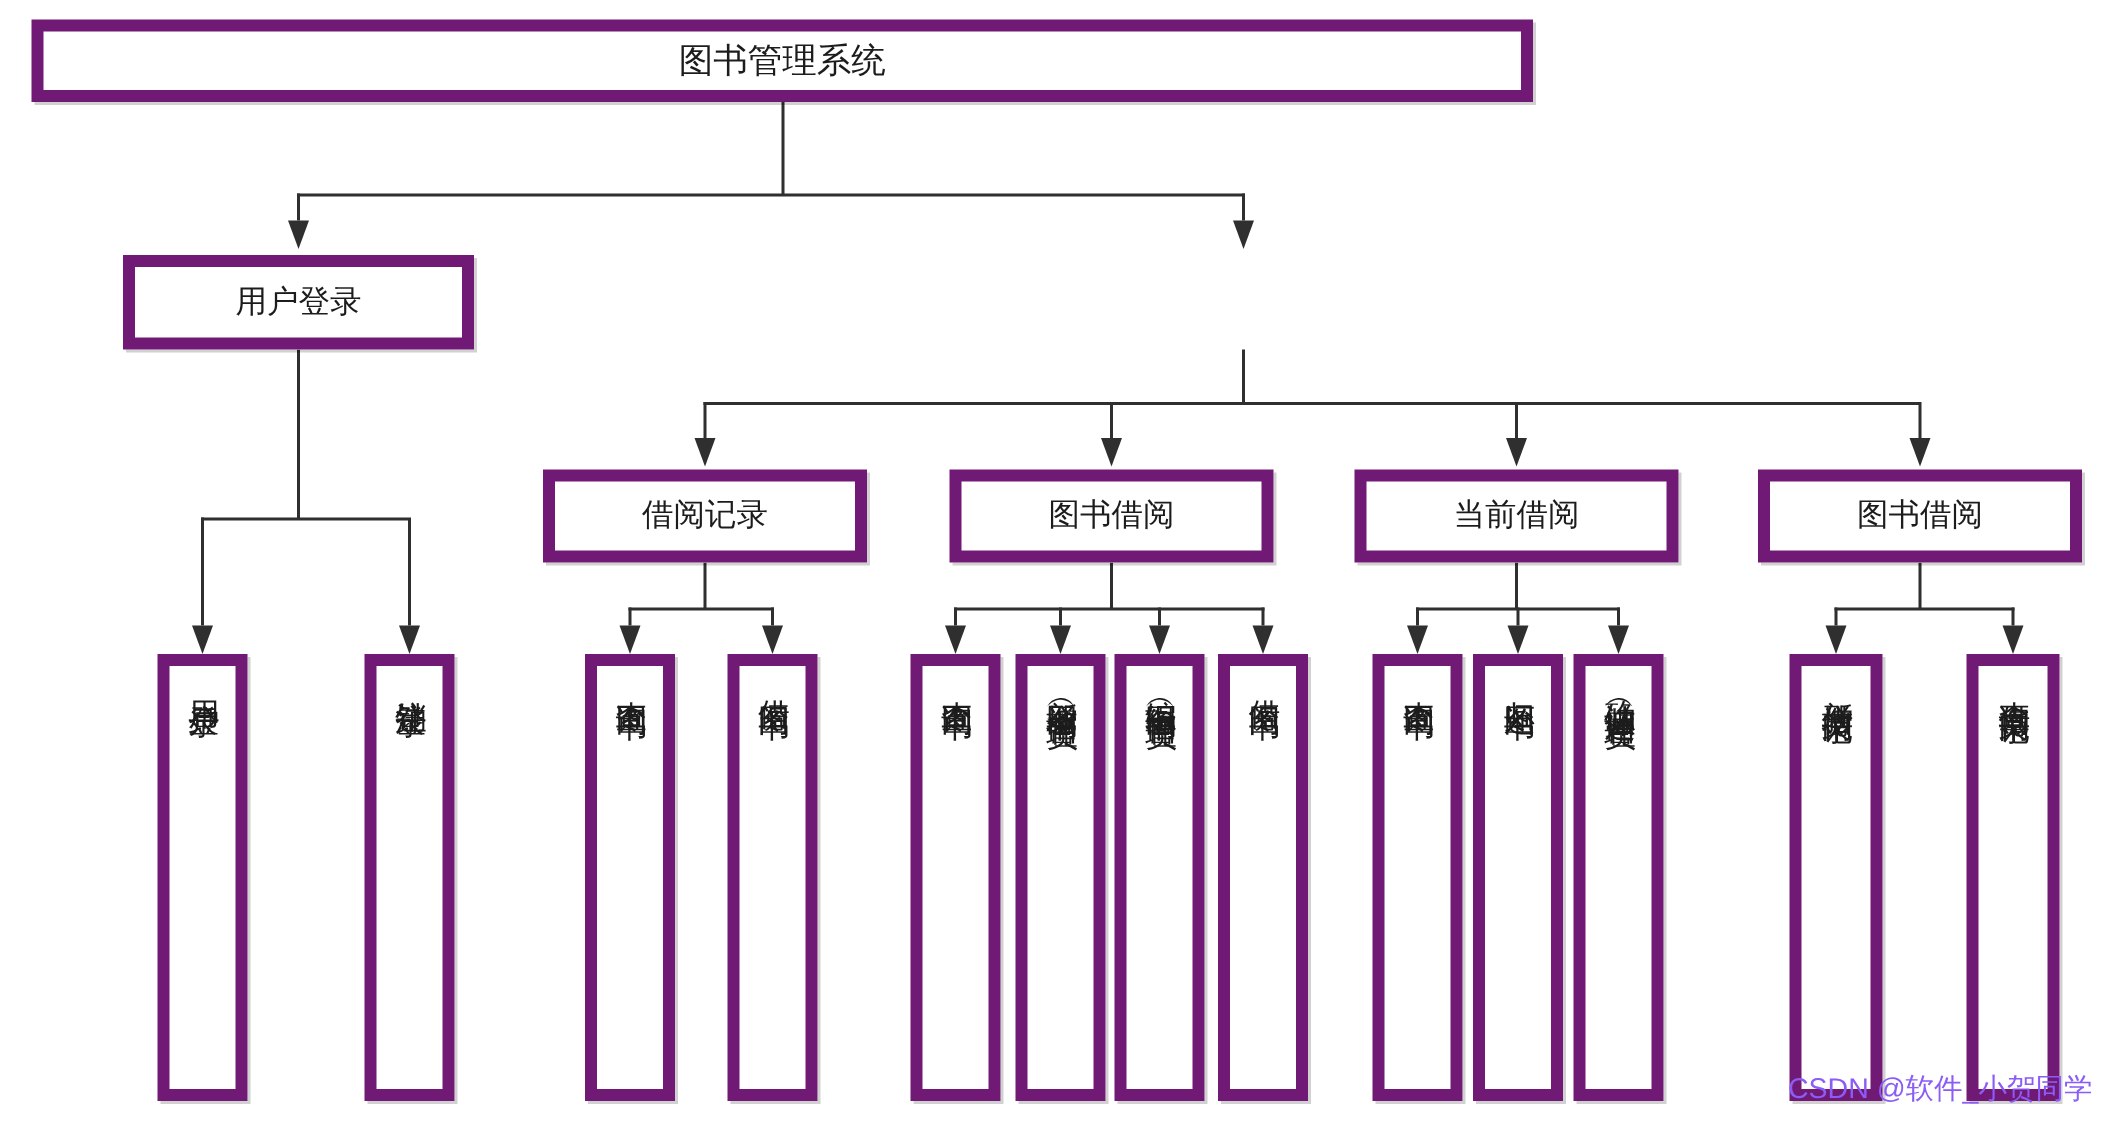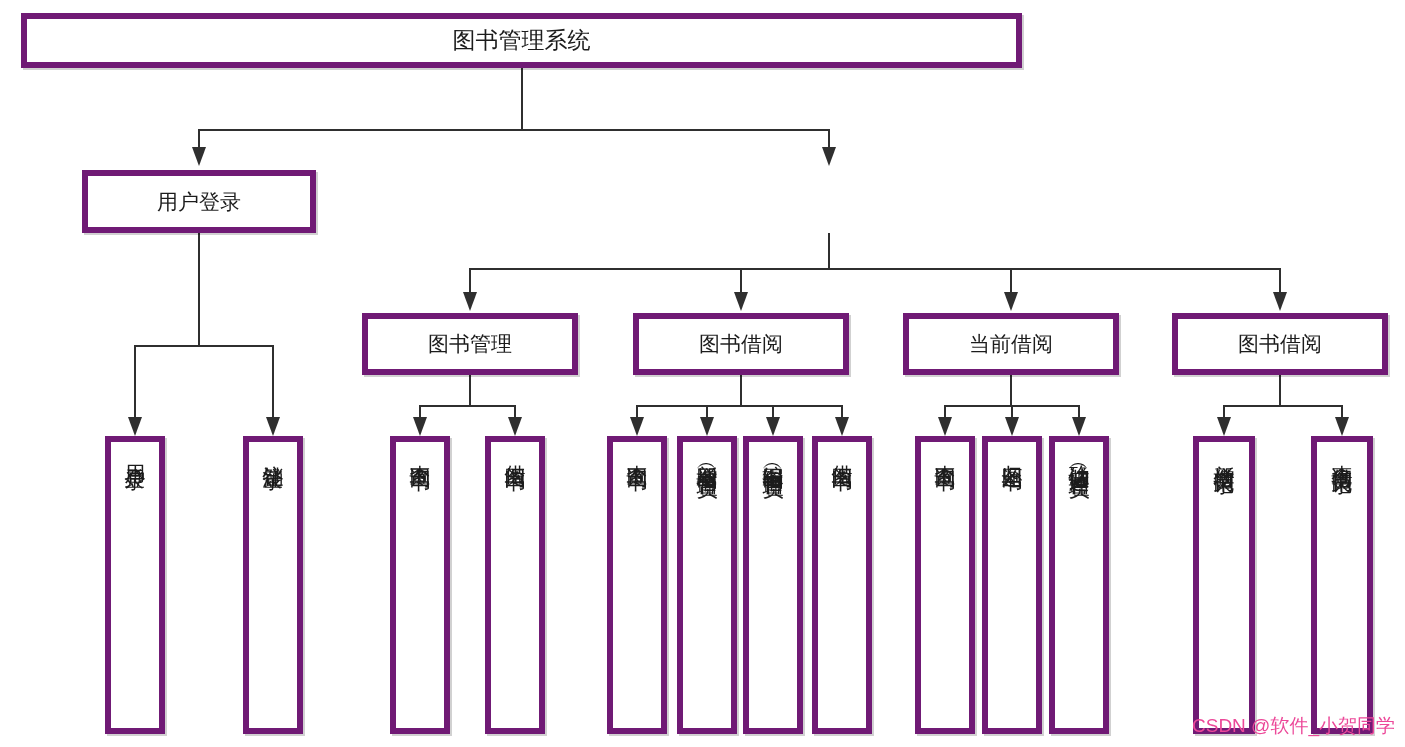--- a/index.html
+++ b/index.html
@@ -18,21 +18,21 @@
     height: 747px;
     background: #ffffff;
     overflow: hidden;
   }
 
   
   .node {
     position: absolute;
     box-sizing: border-box;
     background: #ffffff;
-    border: 6px solid #701a75;
+    border: 8px solid #701a75;
     box-shadow: 2px 2px 0 0 rgba(0,0,0,0.18);
     display: flex;
     align-items: center;
     justify-content: center;
     color: #1c1c1c;
   }
   .node .label {
     display: block;
     text-align: center;
     line-height: 1.22;
@@ -76,21 +76,21 @@
     height: 0;
     border-left: 7px solid transparent;
     border-right: 7px solid transparent;
     border-top: 19px solid #2f2f2f;
   }
 
   
   .watermark {
     position: absolute;
     font-size: 19px;
-    color: #ec4899;
+    color: #8b5cf6;
     white-space: nowrap;
     user-select: none;
   }
 </style>
 </head>
 <body>
 
 <div id="canvas">
 
   <div class="vline" style="left:521px; top:68px; height:62px;"></div>
@@ -154,21 +154,21 @@
 
   <div class="node root" style="left:21px; top:13px; width:1001px; height:55px;">
     <span class="label">图书管理系统</span>
   </div>
 
   <div class="node branch" style="left:82px; top:170px; width:234px; height:63px;">
     <span class="label">用户登录</span>
   </div>
 
   <div class="node branch" style="left:362px; top:313px; width:216px; height:62px;">
-    <span class="label">图书管理</span>
+    <span class="label">借阅记录</span>
   </div>
   <div class="node branch" style="left:903px; top:313px; width:216px; height:62px;">
     <span class="label">当前借阅</span>
   </div>
   <div class="node branch" style="left:633px; top:313px; width:216px; height:62px;">
     <span class="label">图书借阅</span>
   </div>
   <div class="node branch" style="left:1172px; top:313px; width:216px; height:62px;">
     <span class="label">图书借阅</span>
   </div>

